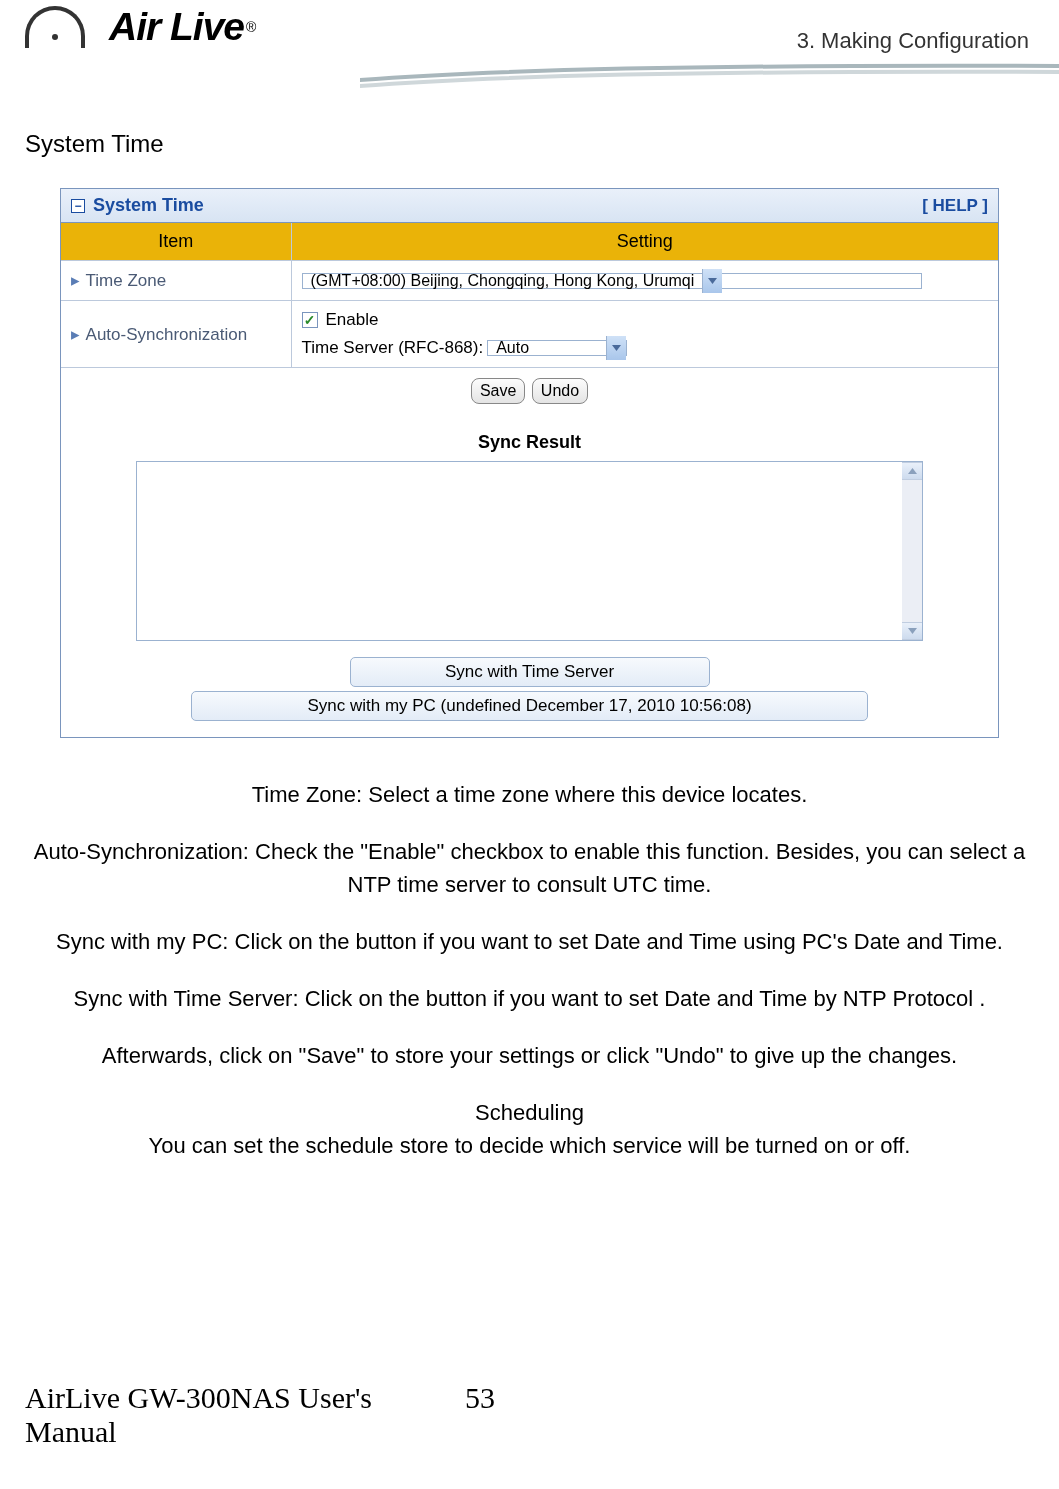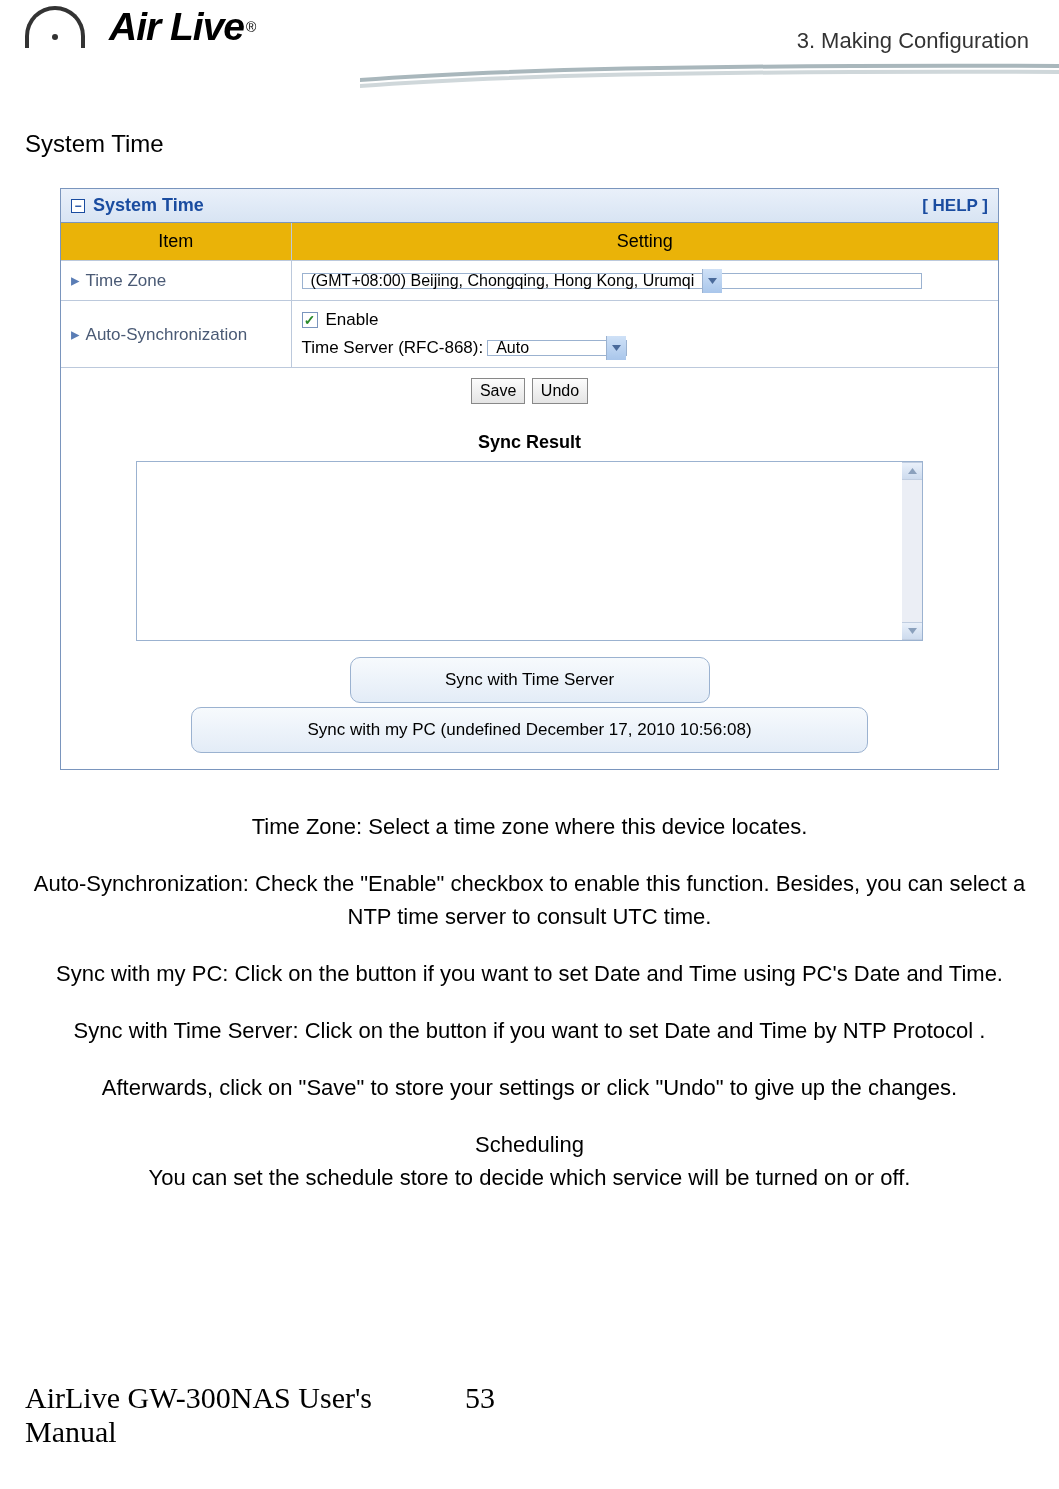--- a/index.html
+++ b/index.html
@@ -203,21 +203,21 @@
     .btn-row {
       text-align: center;
       padding: 10px;
     }
     .btn {
       display: inline-block;
       border: 1px solid #888;
       background: linear-gradient(#fcfcfc, #e4e4e4);
       padding: 3px 8px;
       font-size: 16px;
-      border-radius: 0;
+      border-radius: 8px;
       cursor: pointer;
       margin: 0 1px;
     }
     .sync-result-title {
       text-align: center;
       font-weight: bold;
       font-size: 18px;
       padding: 18px 0 8px;
     }
     .sync-result-container {
@@ -254,24 +254,24 @@
       height: 6px;
     }
     .sync-buttons {
       padding: 4px 130px 12px;
     }
     .wide-btn {
       display: block;
       width: 100%;
       border: 1px solid #9bb2d0;
       background: linear-gradient(#f7fafd, #e3ecf7);
-      padding: 12px;
+      padding: 4px;
       font-size: 17px;
       text-align: center;
-      border-radius: 10px;
+      border-radius: 5px;
       cursor: pointer;
       margin-bottom: 4px;
     }
     .wide-btn.narrower {
       width: 360px;
       margin: 0 auto 4px;
     }
     .body-text {
       margin: 40px 25px 0;
       font-size: 22px;

